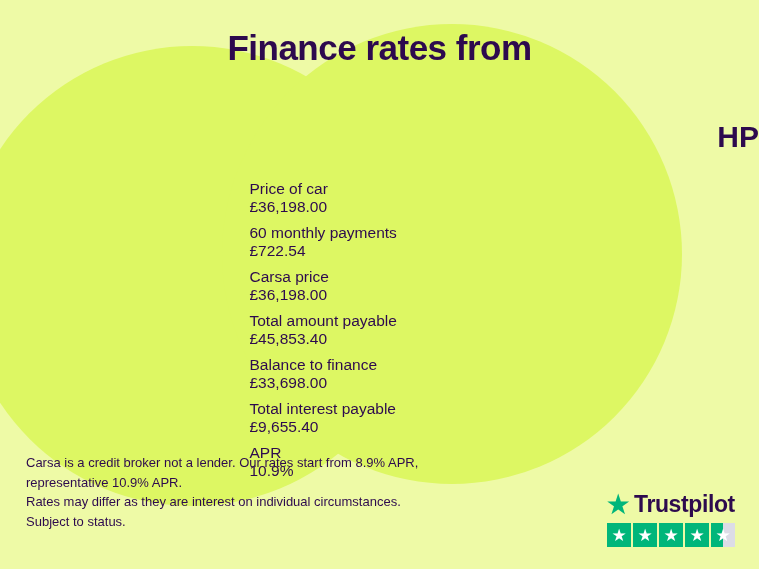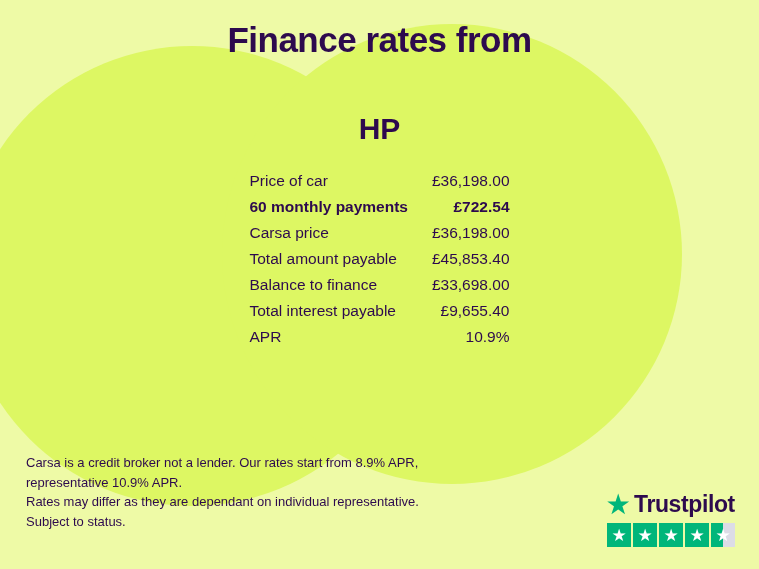--- a/index.html
+++ b/index.html
@@ -41,21 +41,21 @@
     z-index: 2;
     width: 759px;
     height: 569px;
   }
   .headline {
     text-align: center;
     color: #2d0a4e;
     font-weight: bold;
     font-size: 35px;
     letter-spacing: -0.5px;
-    padding-top: 20px;
+    padding-top: 28px;
   }
   .rate-row {
     text-align: center;
     color: #2d0a4e;
     margin-top: 6px;
     white-space: nowrap;
   }
   .rate-big {
     font-size: 96px;
     font-weight: bold;
@@ -70,41 +70,42 @@
     margin-left: 2px;
   }
   .rate-star {
     font-size: 40px;
     font-weight: bold;
     vertical-align: top;
     position: relative;
     top: 12px;
   }
   .plan-title {
-    text-align: center;
+    text-align: right;
     color: #2d0a4e;
     font-size: 30px;
     font-weight: bold;
     margin-top: 52px;
   }
   .table {
     width: 260px;
     margin: 22px auto 0 auto;
     color: #2d0a4e;
   }
   .trow {
     display: flex;
     justify-content: space-between;
     align-items: baseline;
     font-size: 15.5px;
     padding: 4px 0;
+    flex-direction: column;
   }
   .trow .label { text-align: left; }
   .trow .value { text-align: right; }
-  .trow.bold .label, .trow.bold .value { font-weight: bold; }
+  .trow.bold .label, .trow.bold .value { font-weight: normal; }
   .footer {
     position: absolute;
     left: 26px;
     bottom: 38px;
     color: #2d0a4e;
     font-size: 13px;
     line-height: 1.5;
     max-width: 420px;
     z-index: 3;
   }
@@ -196,21 +197,21 @@
     <div class="trow">
       <span class="label">APR</span>
       <span class="value">10.9%</span>
     </div>
 
 
   </div>
 
   <div class="footer">
     <div>Carsa is a credit broker not a lender. Our rates start from 8.9% APR, representative 10.9% APR.</div>
-    <div>Rates may differ as they are dependant on individual representative. Subject to status.</div>
+    <div>Rates may differ as they are interest on individual circumstances. Subject to status.</div>
   </div>
 
   <div class="trustpilot">
     <div class="tp-head">
       <span class="tp-star-main">★</span>
       <span>Trustpilot</span>
     </div>
     <div class="tp-stars">
       <span class="tp-box">★</span>
       <span class="tp-box">★</span>

